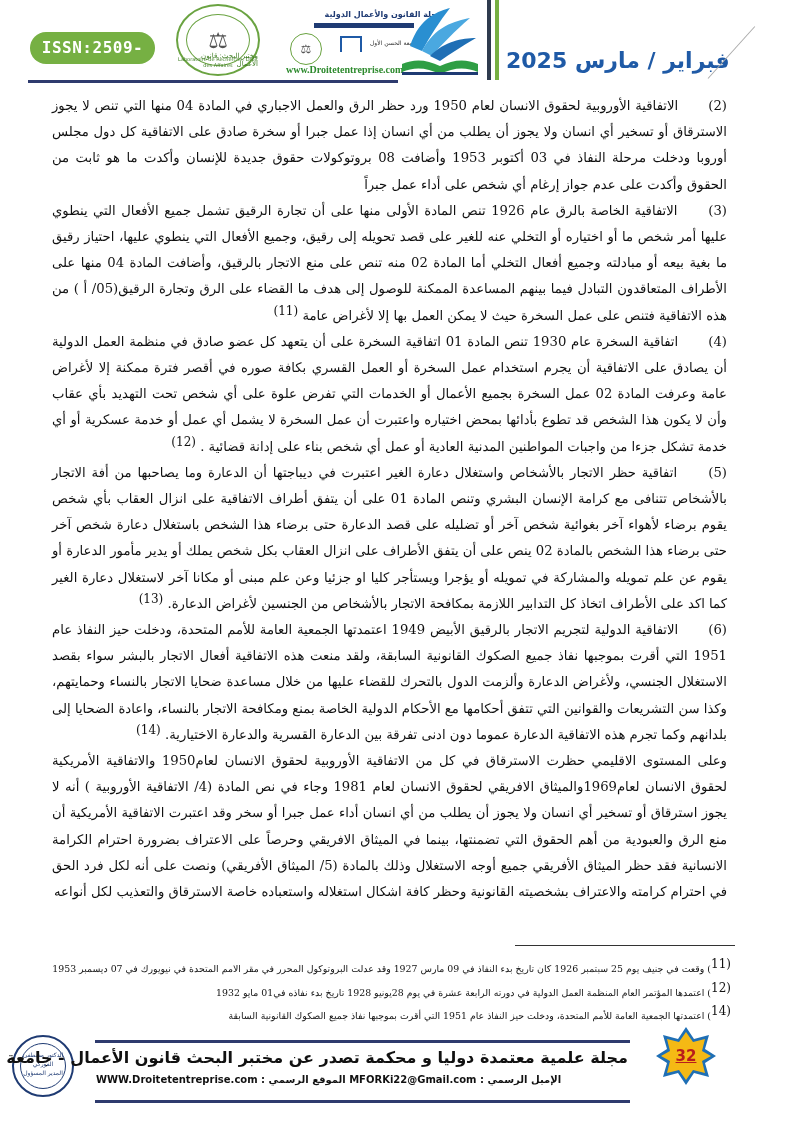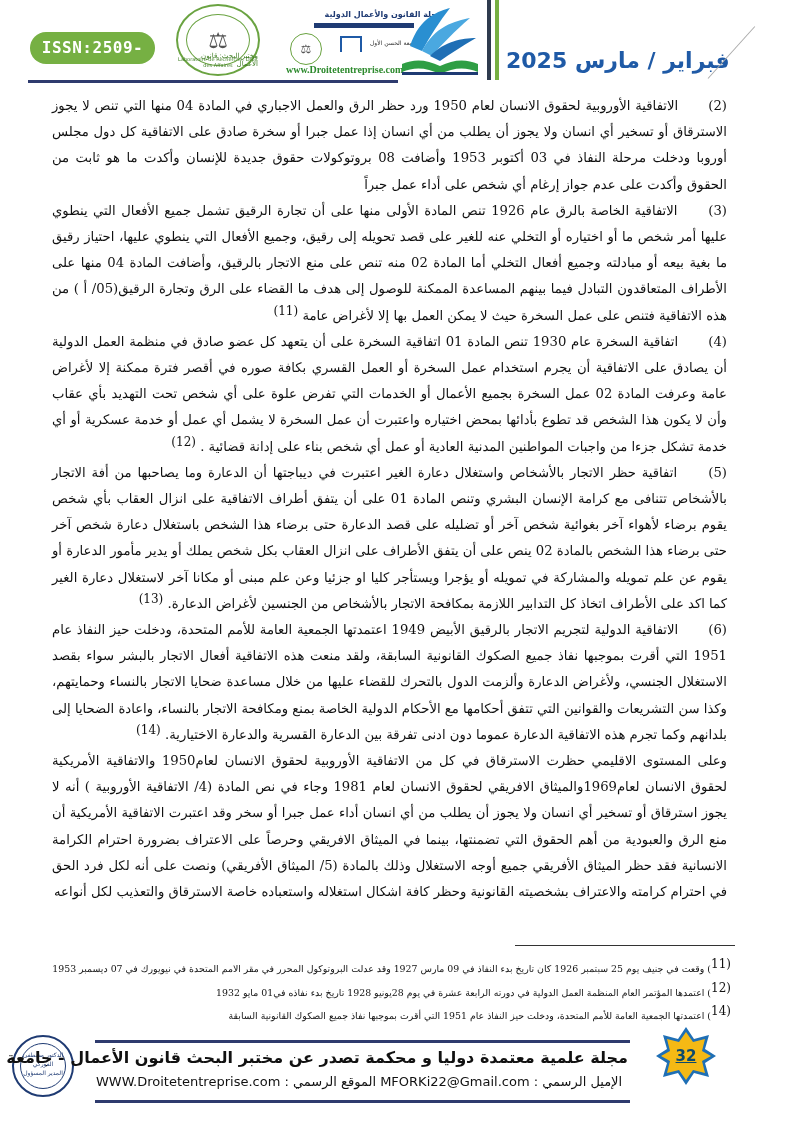--- a/index.html
+++ b/index.html
@@ -40,23 +40,23 @@
   .fn-rule { position:absolute; left:515px; top:945px; width:220px; height:1px; background:#333; }
   .footnotes { position:absolute; left:60px; top:955px; width:675px; direction:rtl; font-size:9.4px; line-height:19.5px; }
   .footnotes p { margin:4px; white-space:nowrap; }
 
   
   .footer-logo { position:absolute; left:12px; top:1035px; width:62px; height:62px; border-radius:50%; border:2px solid #1f3b73; box-sizing:border-box; }
   .footer-logo .inner { position:absolute; inset:6px; border:1px solid #1f3b73; border-radius:50%; font-size:6px; text-align:center; color:#1f3b73; font-family:"DejaVu Sans", sans-serif; line-height:9px; padding-top:6px; box-sizing:border-box; }
   .footer-rule-top { position:absolute; left:95px; top:1040px; width:535px; height:3px; background:#2e3b6e; }
   .footer-rule-bot { position:absolute; left:95px; top:1100px; width:535px; height:3px; background:#2e3b6e; }
   .footer-line1 { position:absolute; left:96px; top:1048px; width:532px; direction:rtl; text-align:right; font-family:"DejaVu Sans", sans-serif; font-weight:bold; font-size:16px; white-space:nowrap; }
-  .footer-line2 { position:absolute; left:96px; top:1074px; width:532px; direction:rtl; text-align:left; font-family:"DejaVu Sans", sans-serif; font-weight:normal; font-size:13px; white-space:nowrap; }
+  .footer-line2 { position:absolute; left:96px; top:1074px; width:532px; direction:rtl; text-align:left; font-family:"DejaVu Sans", sans-serif; font-weight:bold; font-size:10px; white-space:nowrap; }
   .page-badge { position:absolute; left:655px; top:1025px; width:62px; height:62px; }
-  .page-badge .num { position:absolute; left:0; top:0; width:62px; height:62px; line-height:62px; text-align:center; font-family:"DejaVu Sans", sans-serif; font-weight:bold; font-size:15px; color:#0c4a6e;text-decoration:underline; }
+  .page-badge .num { position:absolute; left:0; top:0; width:62px; height:62px; line-height:62px; text-align:center; font-family:"DejaVu Sans", sans-serif; font-weight:bold; font-size:15px; color:#b91c1c;text-decoration:underline; }
 </style>
 </head>
 <body>
 
 <div class="header">
   <div class="issn-badge">ISSN:2509-0291</div>
 
   <div class="lab-seal">
     <div class="ring"></div>
     <div class="seal-top">مختبر البحث: قانون الأعمال</div>

